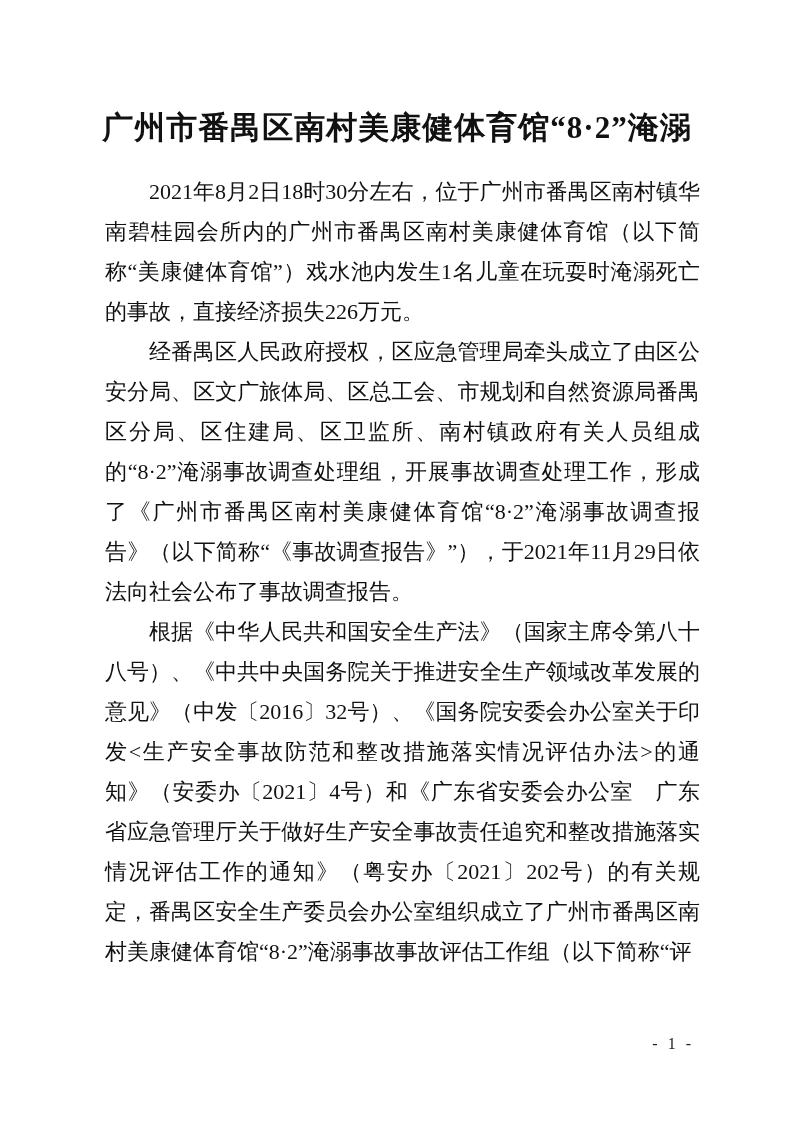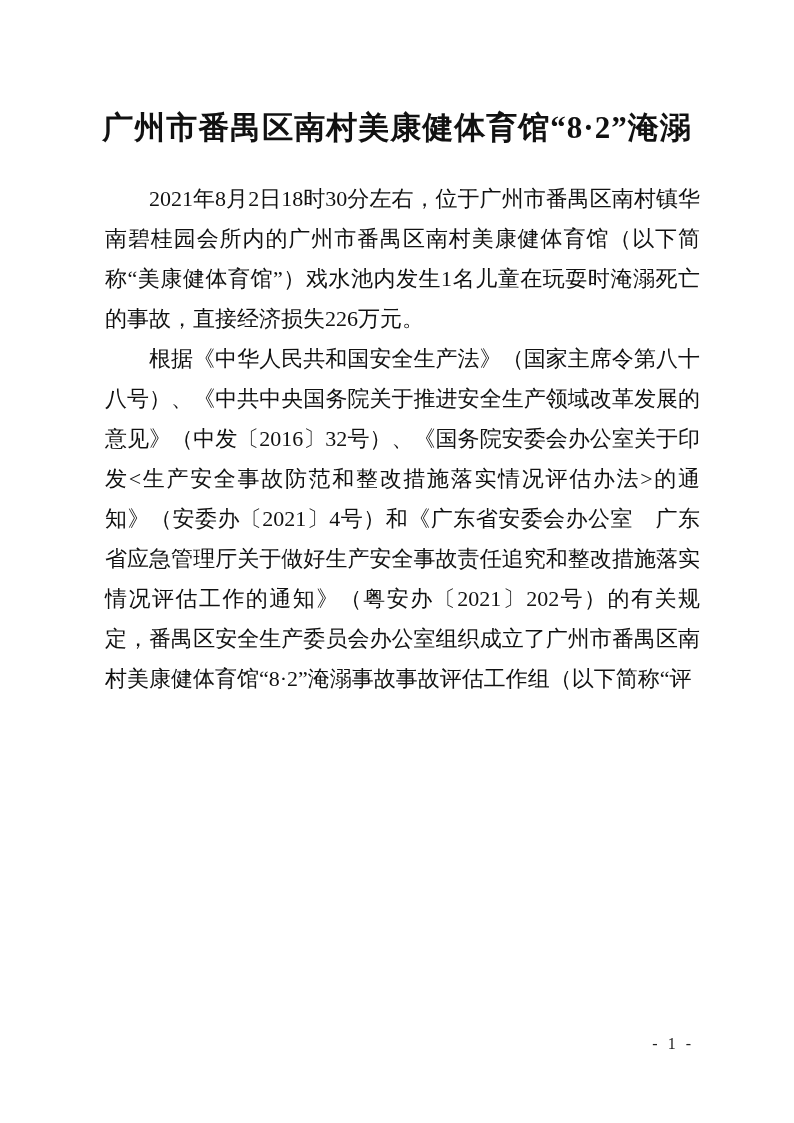--- a/index.html
+++ b/index.html
@@ -24,21 +24,21 @@
     line-height: 44px;
     font-weight: bold;
     letter-spacing: 1px;
   }
   .title-line {
     display: block;
     white-space: nowrap;
     margin-top: 28px;
   }
   .doc-body {
-    margin: 29px 94px 0 105px;
+    margin: 22px 94px 0 105px;
     font-size: 22px;
     line-height: 40px;
     text-align: justify;
     text-justify: inter-character;
   }
   .para {
     margin: 0;
     padding: 0;
     text-indent: 2em;
   }
@@ -56,18 +56,19 @@
 <body>
 
 <div class="page">
 
   <h1 class="doc-title">
     <span class="title-line">广州市番禺区南村美康健体育馆“8·2”淹溺</span>
   </h1>
 
   <div class="doc-body">
     <p class="para">2021年8月2日18时30分左右，位于广州市番禺区南村镇华南碧桂园会所内的广州市番禺区南村美康健体育馆（以下简称“美康健体育馆”）戏水池内发生1名儿童在玩耍时淹溺死亡的事故，直接经济损失226万元。</p>
+    <p class="para">经番禺区人民政府授权，区应急管理局牵头成立了由区公安分局、区文广旅体局、区总工会、市规划和自然资源局番禺区分局、区住建局、区卫监所、南村镇政府有关人员组成的“8·2”淹溺事故调查处理组，开展事故调查处理工作，形成了《广州市番禺区南村美康健体育馆“8·2”淹溺事故调查报告》（以下简称“《事故调查报告》”），于2021年11月29日依法向社会公布了事故调查报告。</p>
     <p class="para">根据《中华人民共和国安全生产法》（国家主席令第八十八号）、《中共中央国务院关于推进安全生产领域改革发展的意见》（中发〔2016〕32号）、《国务院安委会办公室关于印发&lt;生产安全事故防范和整改措施落实情况评估办法&gt;的通知》（安委办〔2021〕4号）和《广东省安委会办公室　广东省应急管理厅关于做好生产安全事故责任追究和整改措施落实情况评估工作的通知》（粤安办〔2021〕202号）的有关规定，番禺区安全生产委员会办公室组织成立了广州市番禺区南村美康健体育馆“8·2”淹溺事故事故评估工作组（以下简称“评</p>
   </div>
 
   <div class="page-number">- 1 -</div>
 
 </div>
 
 </body></html>

